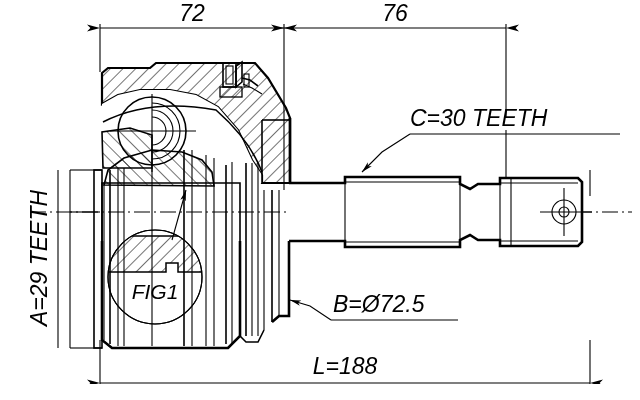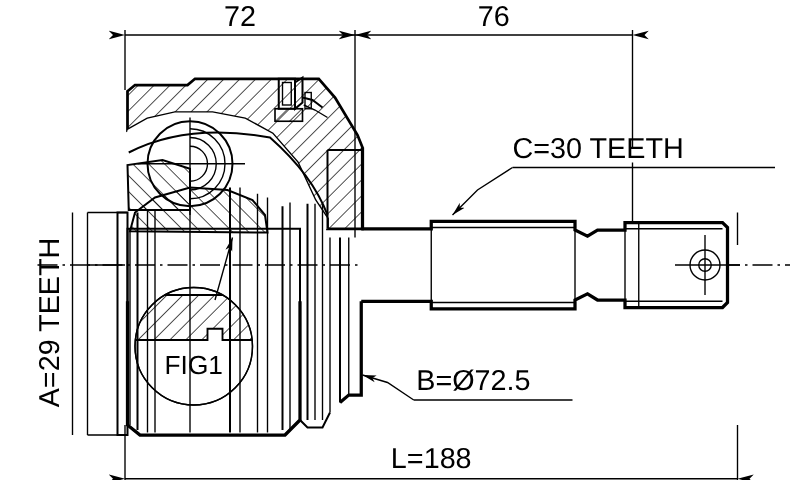--- a/index.html
+++ b/index.html
@@ -8,20 +8,21 @@
     padding: 0;
     background: #ffffff;
   }
   #drawing-root {
     position: relative;
     width: 640px;
     height: 384px;
     background: #ffffff;
     font-family: "Liberation Sans", sans-serif;
     overflow: hidden;
+    font-style: italic;
   }
   svg#tech-drawing {
     display: block;
     width: 640px;
     height: 400px;
   }
   .dimtext {
     font-family: "Liberation Sans", sans-serif;
     font-size: 23px;
     fill: #000000;

